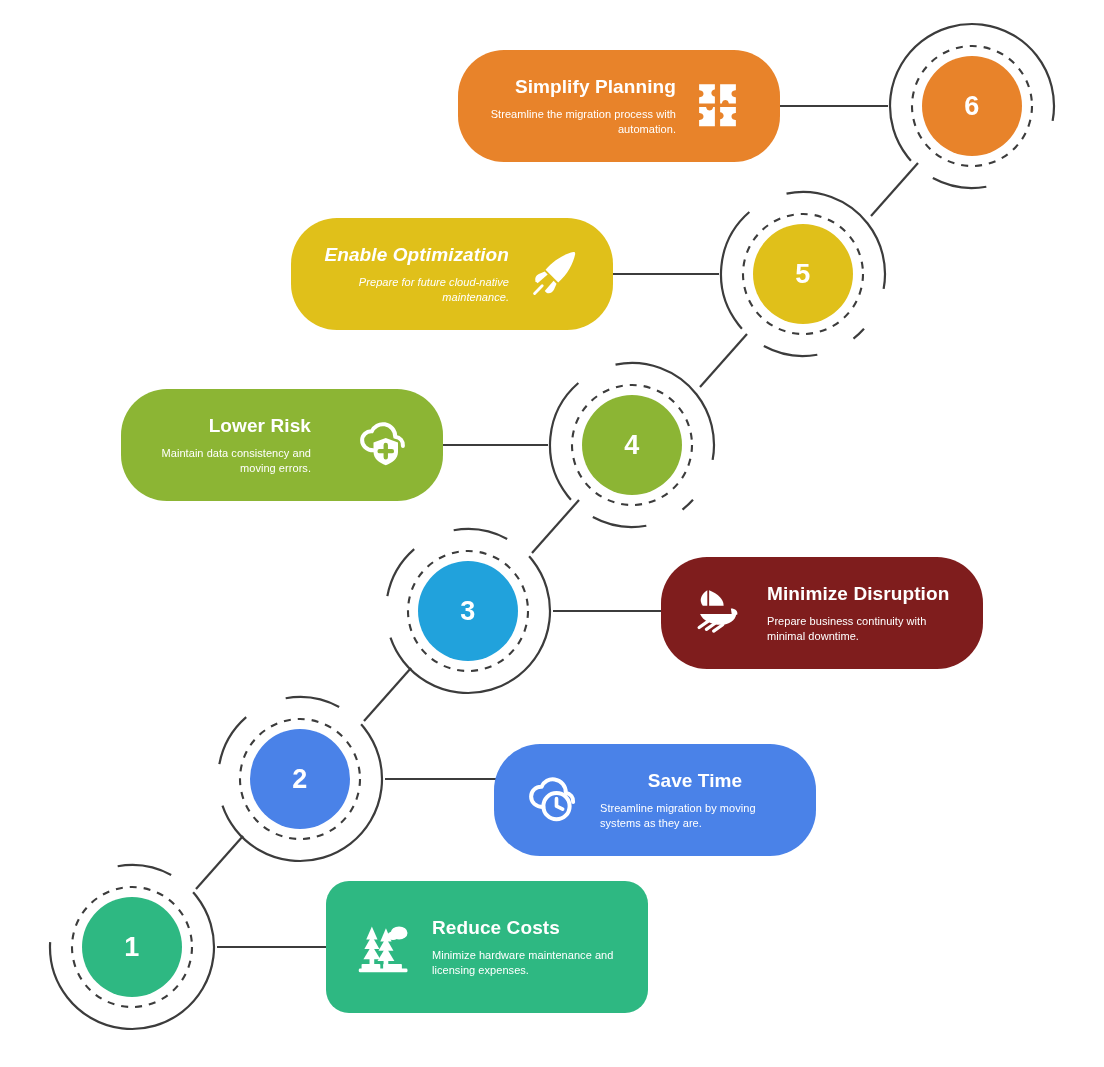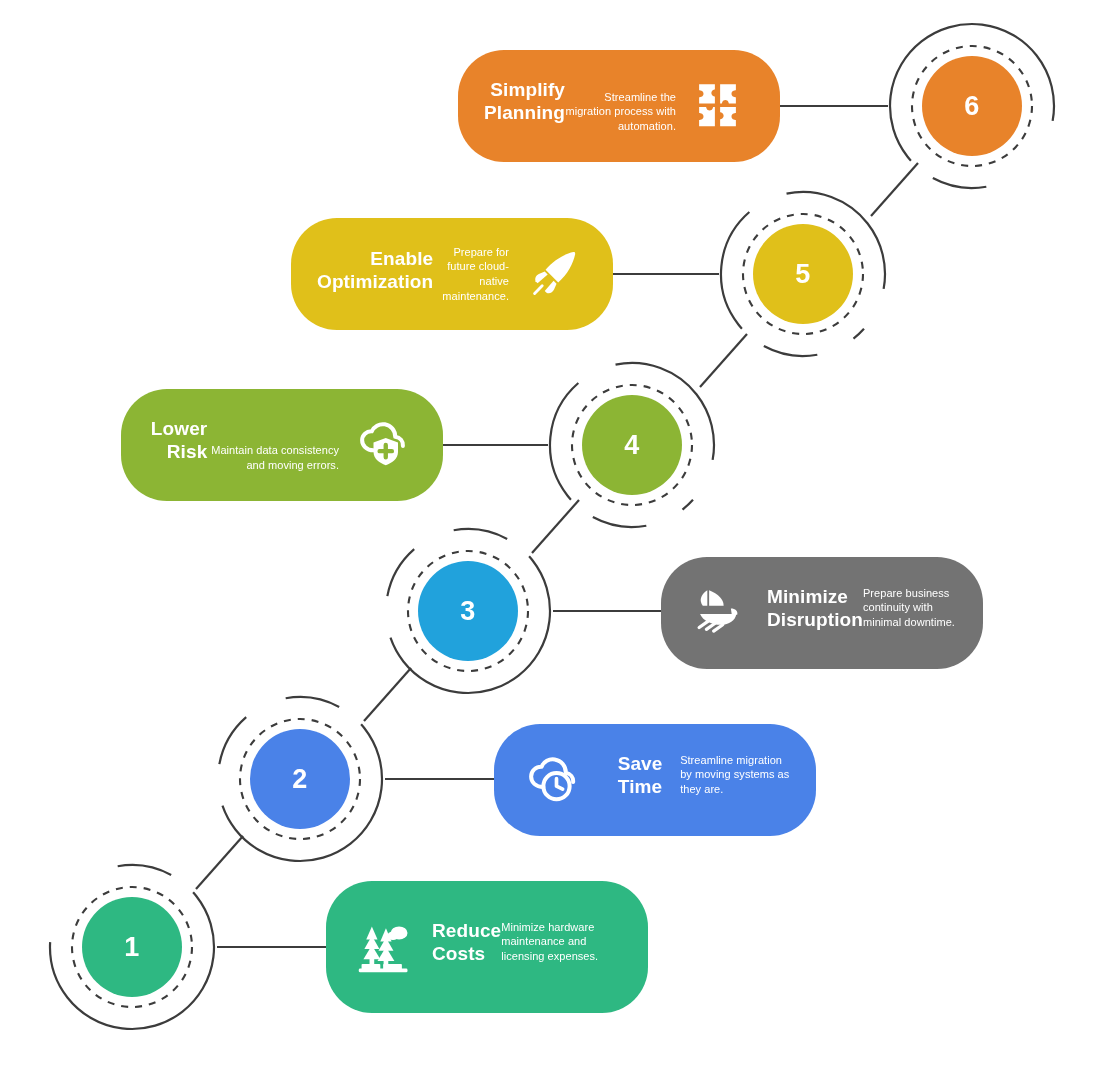--- a/index.html
+++ b/index.html
@@ -66,20 +66,21 @@
     position: absolute;
     border-radius: 46px;
     box-sizing: border-box;
     display: flex;
     align-items: center;
     color: #ffffff;
     padding: 14px 26px;
   }
   .card .card-text {
     display: flex;
+    flex-direction: column;
     justify-content: center;
     flex: 1 1 auto;
   }
   .card .card-title {
     font-size: 19px;
     font-weight: bold;
     line-height: 1.2;
     margin-bottom: 9px;
     letter-spacing: 0.1px;
   }
@@ -192,21 +193,21 @@
   <div class="badge" style="left:888px; top:22px;">
     <svg class="ring-svg" viewBox="0 0 168 168" xmlns="http://www.w3.org/2000/svg">
       <circle cx="84" cy="84" r="82" fill="none" stroke="#3c3c3c" stroke-width="2.2" stroke-dasharray="55 28 332 100" stroke-dashoffset="-40" transform="rotate(52 84 84)"></circle>
       <circle cx="84" cy="84" r="60" fill="none" stroke="#3c3c3c" stroke-width="2.1" stroke-dasharray="7 7"></circle>
     </svg>
     <div class="disc" style="background:#e8832a;">
       <span class="num">6</span>
     </div>
   </div>
 
-  <div class="card icon-left" style="left:326px; top:881px; width:322px; height:132px; background:#2eb882;">
+  <div class="card icon-left" style="left:326px; top:881px; width:322px; height:132px; background:#2eb882;border-radius:23px;">
     <div class="card-icon">
       <svg viewBox="0 0 64 64" width="60" height="60" fill="#ffffff" xmlns="http://www.w3.org/2000/svg">
 
         <path d="M18 10 L24 24 L12 24 Z"></path>
         <path d="M18 20 L26 34 L10 34 Z"></path>
         <path d="M18 30 L27 45 L9 45 Z"></path>
         <rect x="15.5" y="43" width="5" height="9"></rect>
 
         <path d="M33 12 L39 26 L27 26 Z"></path>
         <path d="M33 22 L41 36 L25 36 Z"></path>
@@ -220,70 +221,70 @@
         <rect x="30" y="50" width="20" height="7" rx="1"></rect>
         <rect x="4" y="55" width="52" height="4" rx="1.5"></rect>
       </svg>
     </div>
     <div class="card-text">
       <div class="card-title">Reduce Costs</div>
       <div class="card-desc">Minimize hardware maintenance and licensing expenses.</div>
     </div>
   </div>
 
-  <div class="card icon-left text-center" style="left:494px; top:724px; width:322px; height:112px; background:#4a82e8;">
+  <div class="card icon-left text-center" style="left:494px; top:744px; width:322px; height:112px; background:#4a82e8;">
     <div class="card-icon">
       <svg viewBox="0 0 64 64" width="56" height="56" fill="none" xmlns="http://www.w3.org/2000/svg">
         <path d="M21 40 C12 40 7 34.5 7 28 C7 21.5 12.5 16.5 19 16.8 C21.5 11 27.5 7.5 34 8.6 C41.5 9.8 46.8 16.2 46.6 23.6 C52 24.6 55.5 29 55 34.3" stroke="#ffffff" stroke-width="4.6" stroke-linecap="round" stroke-linejoin="round"></path>
         <circle cx="36" cy="39" r="15" fill="none" stroke="#ffffff" stroke-width="4.6"></circle>
         <path d="M36 30.5 L36 39 L43 42.5" stroke="#ffffff" stroke-width="4.2" stroke-linecap="round" stroke-linejoin="round"></path>
       </svg>
     </div>
     <div class="card-text">
       <div class="card-title">Save Time</div>
       <div class="card-desc">Streamline migration by moving systems as they are.</div>
     </div>
   </div>
 
-  <div class="card icon-left" style="left:661px; top:557px; width:322px; height:112px; background:#737373;">
+  <div class="card icon-left" style="left:661px; top:557px; width:322px; height:112px; background:#7f1d1d;">
     <div class="card-icon">
       <svg viewBox="0 0 64 64" width="58" height="58" fill="#ffffff" xmlns="http://www.w3.org/2000/svg">
 
         <path d="M20 7 C30 11 36 17 36 24 L20 24 Z"></path>
         <path d="M18 7 C10 12 9 19 13 24 L18 24 Z"></path>
 
         <path d="M10 33 C10 33 18 33 26 33 C38 33 46 33 50 33 C49 40 42 45 33 45 C22 45 13 40 10 33 Z"></path>
         <path d="M44 27 C49 27 52 30 51 34 L45 34 Z"></path>
 
         <path d="M9 48 L19 41" stroke="#ffffff" stroke-width="3.6" stroke-linecap="round"></path>
         <path d="M17 50 L27 43" stroke="#ffffff" stroke-width="3.6" stroke-linecap="round"></path>
         <path d="M25 52 L35 45" stroke="#ffffff" stroke-width="3.6" stroke-linecap="round"></path>
       </svg>
     </div>
     <div class="card-text">
       <div class="card-title">Minimize Disruption</div>
       <div class="card-desc">Prepare business continuity with minimal downtime.</div>
     </div>
   </div>
 
-  <div class="card icon-right" style="left:121px; top:389px; width:322px; height:112px; background:#8cb534;">
+  <div class="card icon-right" style="left:121px; top:389px; width:322px; height:112px; background:#8cb534;gap:28px;">
     <div class="card-icon">
       <svg viewBox="0 0 64 64" width="56" height="56" fill="none" xmlns="http://www.w3.org/2000/svg">
         <path d="M20 38 C12 38 7 32.5 7 26.5 C7 20.5 12 16 18 16.4 C20.5 10.8 26.5 7.3 33 8.4 C40 9.6 45 15.6 44.8 22.6 C50.5 23.5 54 27.8 53.6 33" stroke="#ffffff" stroke-width="4.6" stroke-linecap="round" stroke-linejoin="round"></path>
         <path d="M34 24 L48 29 L48 40 C48 47.5 41.5 52.5 34 55 C26.5 52.5 20 47.5 20 40 L20 29 Z" fill="#ffffff"></path>
         <path d="M34 32 L34 46 M27 39 L41 39" stroke="#8cb534" stroke-width="5" stroke-linecap="round"></path>
       </svg>
     </div>
     <div class="card-text">
       <div class="card-title">Lower Risk</div>
       <div class="card-desc">Maintain data consistency and moving errors.</div>
     </div>
   </div>
 
-  <div class="card icon-right" style="left:291px; top:218px; width:322px; height:112px; background:#e0c01a;">
+  <div class="card icon-right" style="left:291px; top:218px; width:322px; height:112px; background:#e0c01a;font-style:italic;">
     <div class="card-icon">
       <svg viewBox="0 0 64 64" width="54" height="54" fill="#ffffff" xmlns="http://www.w3.org/2000/svg">
 
         <path d="M55 6 C45 8 31 16 22 27 L37 42 C48 33 55 19 57 9 C57.4 7 56.8 5.6 55 6 Z"></path>
 
         <path d="M21 29 L14 32 C10.5 33.6 9 37 10 40.5 L12.5 43 L24.5 32.5 Z"></path>
 
         <path d="M35 43.5 L32 50.5 C30.4 54 27 55.5 23.5 54.5 L21 52 L31.5 40 Z"></path>
 
         <path d="M18 46 L9 55" stroke="#ffffff" stroke-width="3.4" stroke-linecap="round"></path>

